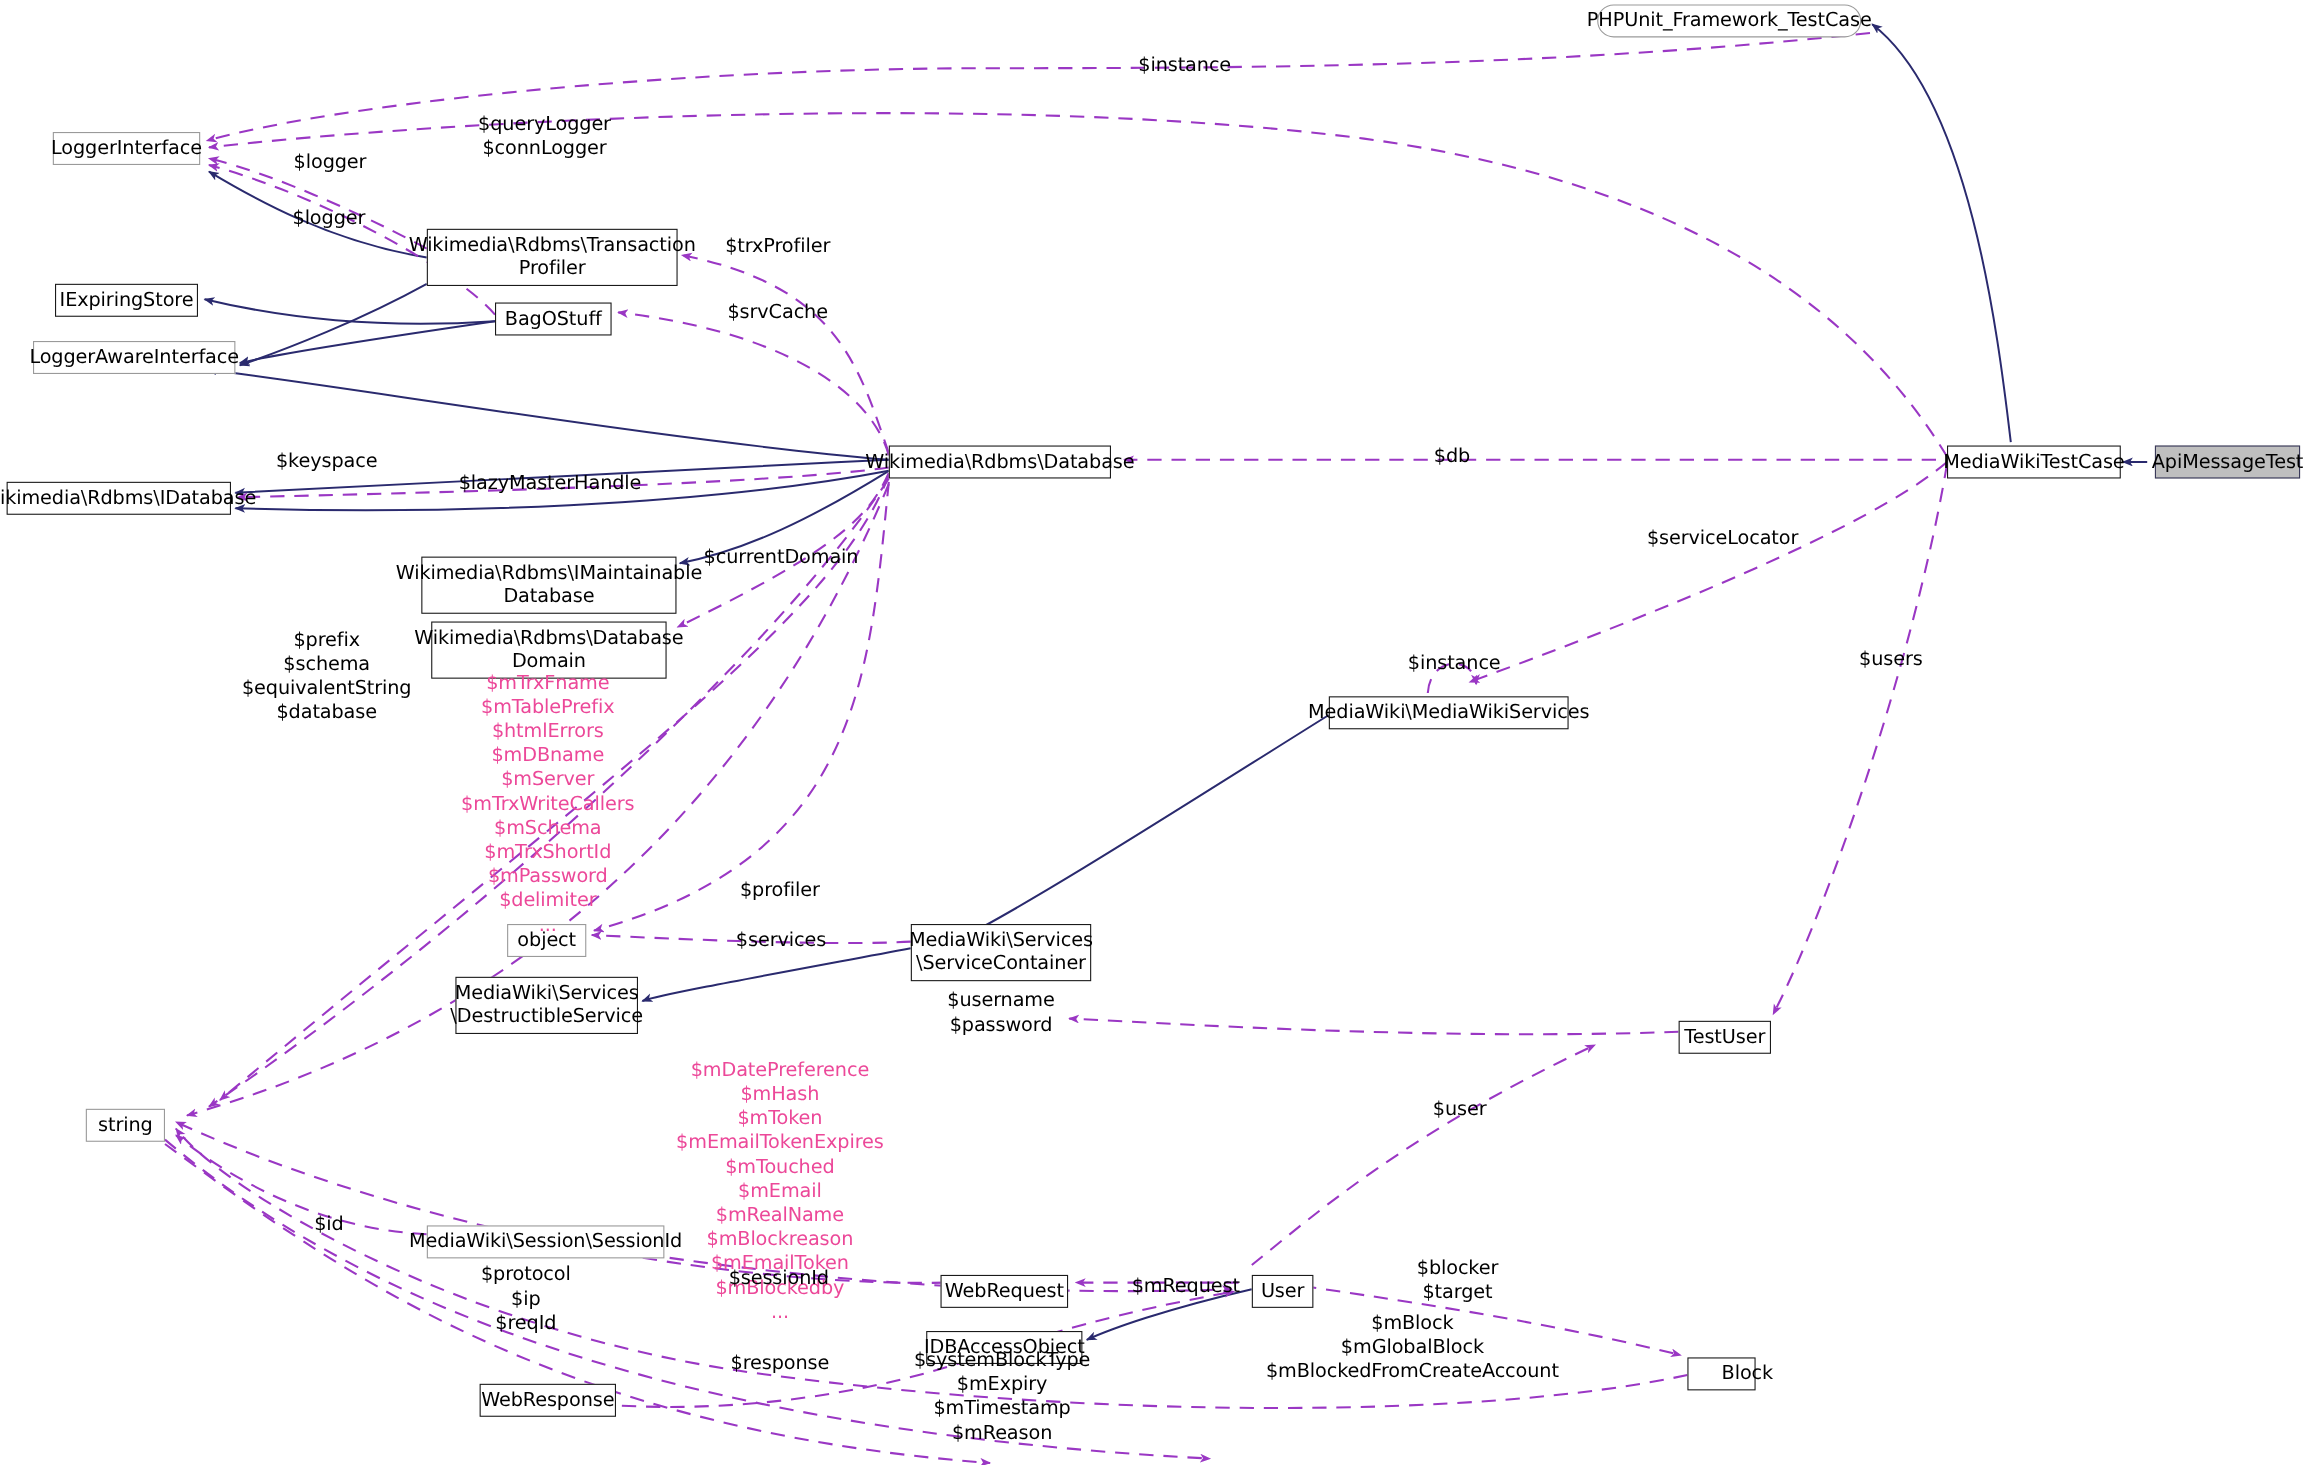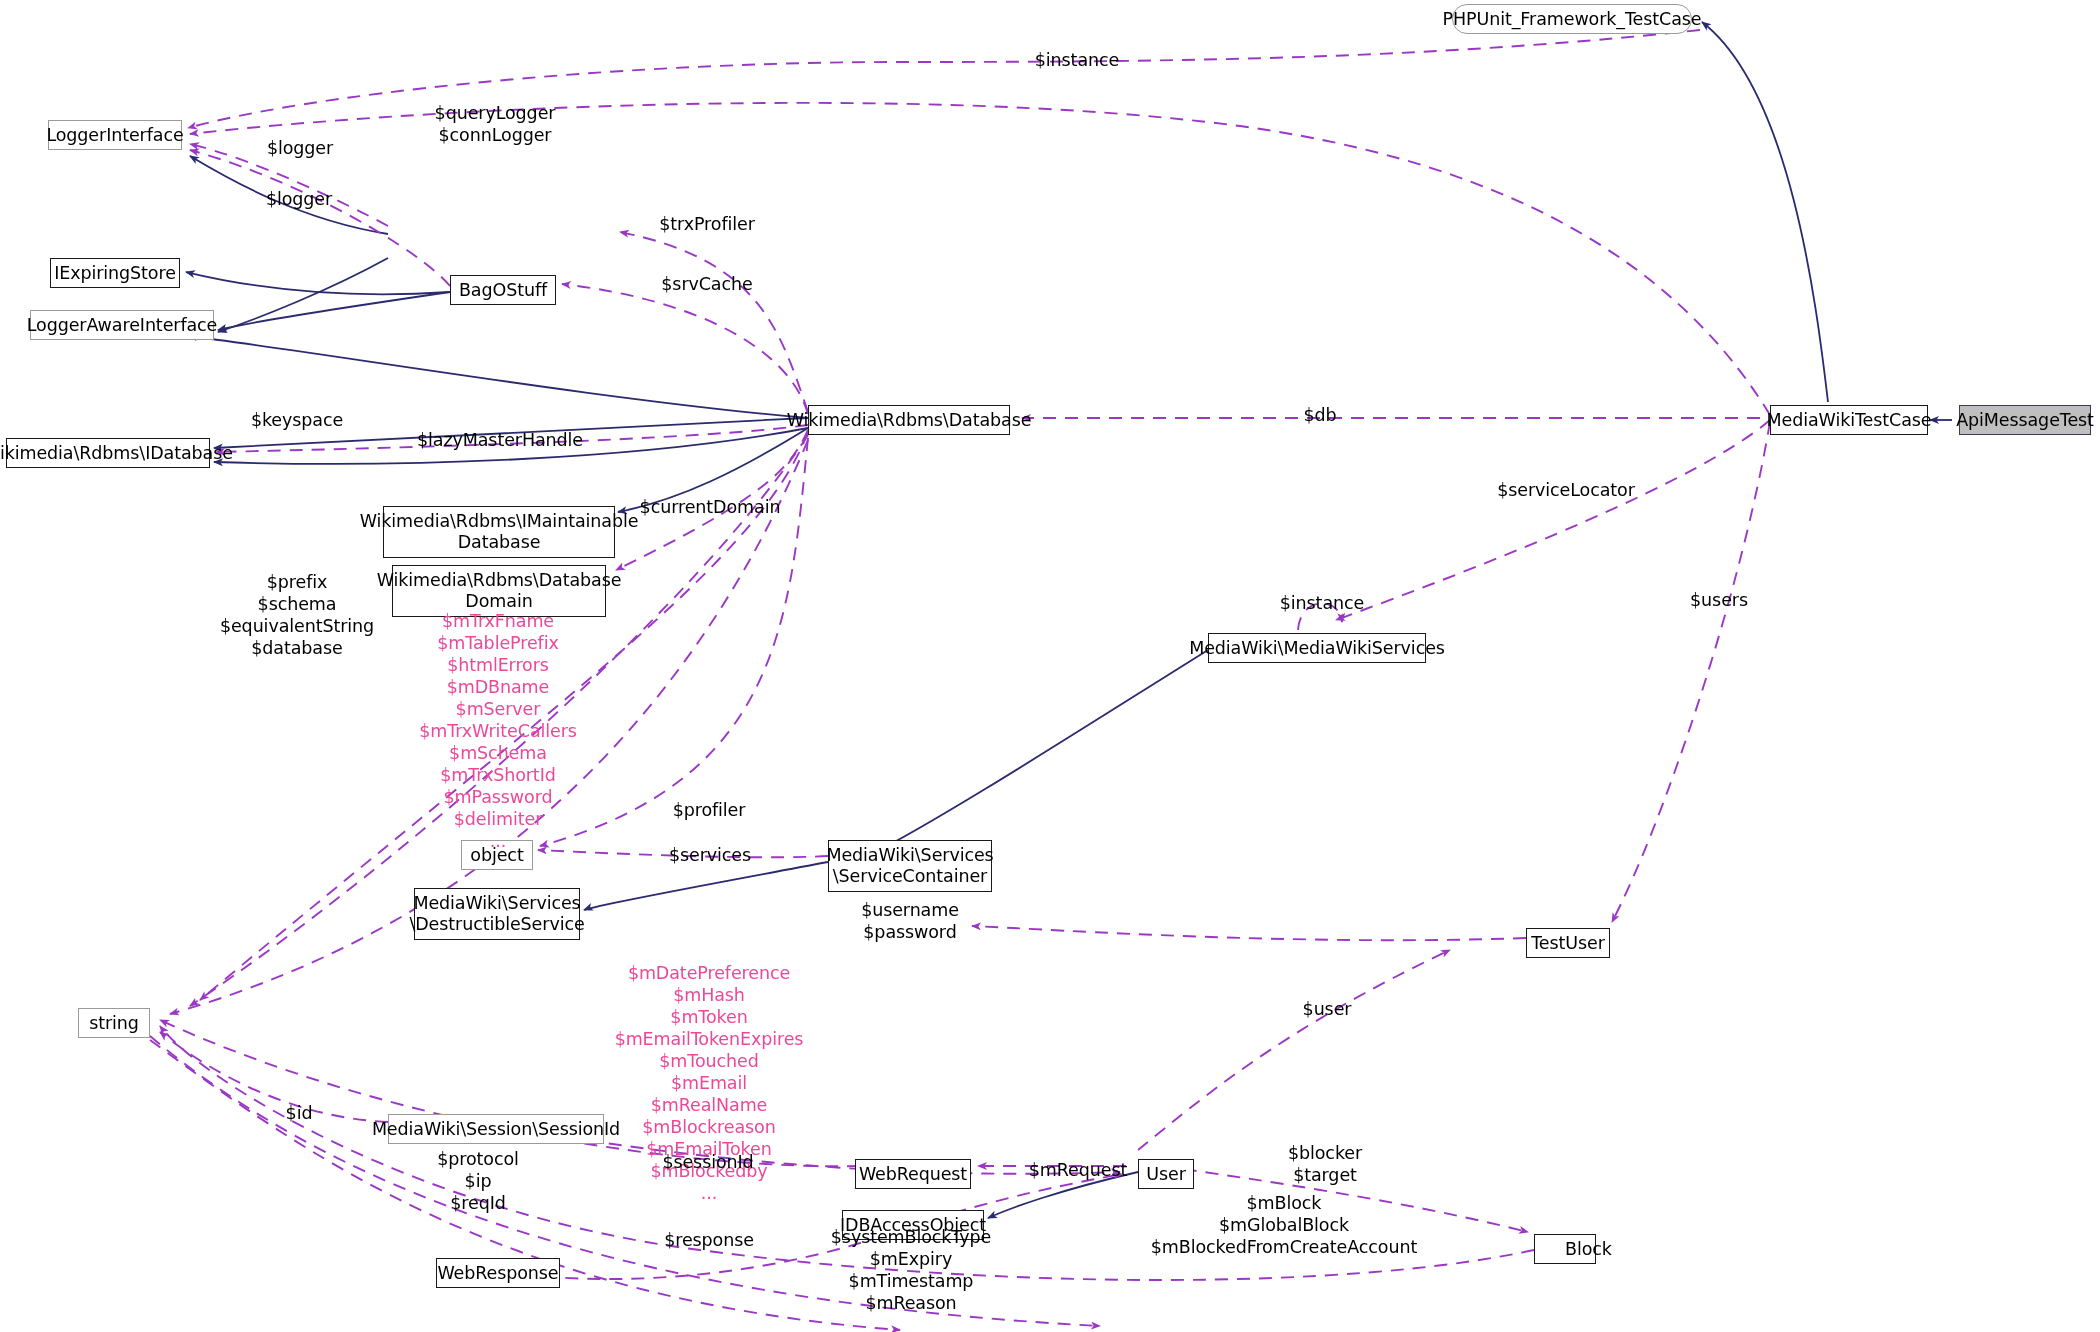--- a/index.html
+++ b/index.html
@@ -124,20 +124,22 @@
       <path d="M522,1130 C700,1160 900,1180 1120,1172"></path>
       <path d="M478,1268 C600,1290 760,1280 900,1230 C1000,1196 1080,1182 1122,1174"></path>
       <path d="M150,1040 C300,1150 500,1300 900,1330"></path>
       <path d="M150,1036 C320,1180 600,1300 1100,1326"></path>
       <path d="M808,440 C700,700 500,920 170,1014"></path>
     </g>
   </svg>
 
   <div class="node light" style="left: 1452px; top: 4px; width: 240px; height: 30px; border-radius: 15px;">PHPUnit_Framework_TestCase</div>
     <div class="node light" style="left: 48px; top: 120px; width: 134px; height: 30px;">LoggerInterface</div>
+    <div class="node" style="left: 388px; top: 208px; width: 228px; height: 52px;">Wikimedia\Rdbms\Transaction
+Profiler</div>
     <div class="node" style="left: 50px; top: 258px; width: 130px; height: 30px;">IExpiringStore</div>
     <div class="node" style="left: 450px; top: 275px; width: 106px; height: 30px;">BagOStuff</div>
     <div class="node light" style="left: 30px; top: 310px; width: 184px; height: 30px;">LoggerAwareInterface</div>
     <div class="node" style="left: 808px; top: 405px; width: 202px; height: 30px;">Wikimedia\Rdbms\Database</div>
     <div class="node" style="left: 6px; top: 438px; width: 204px; height: 30px;">Wikimedia\Rdbms\IDatabase</div>
     <div class="node" style="left: 383px; top: 490px; width: 232px; height: 52px; margin-top: 16px;">Wikimedia\Rdbms\IMaintainable
 Database</div>
     <div class="node" style="left: 392px; top: 565px; width: 214px; height: 52px;">Wikimedia\Rdbms\Database
 Domain</div>
     <div class="node" style="left: 1770px; top: 405px; width: 158px; height: 30px;">MediaWikiTestCase</div>

